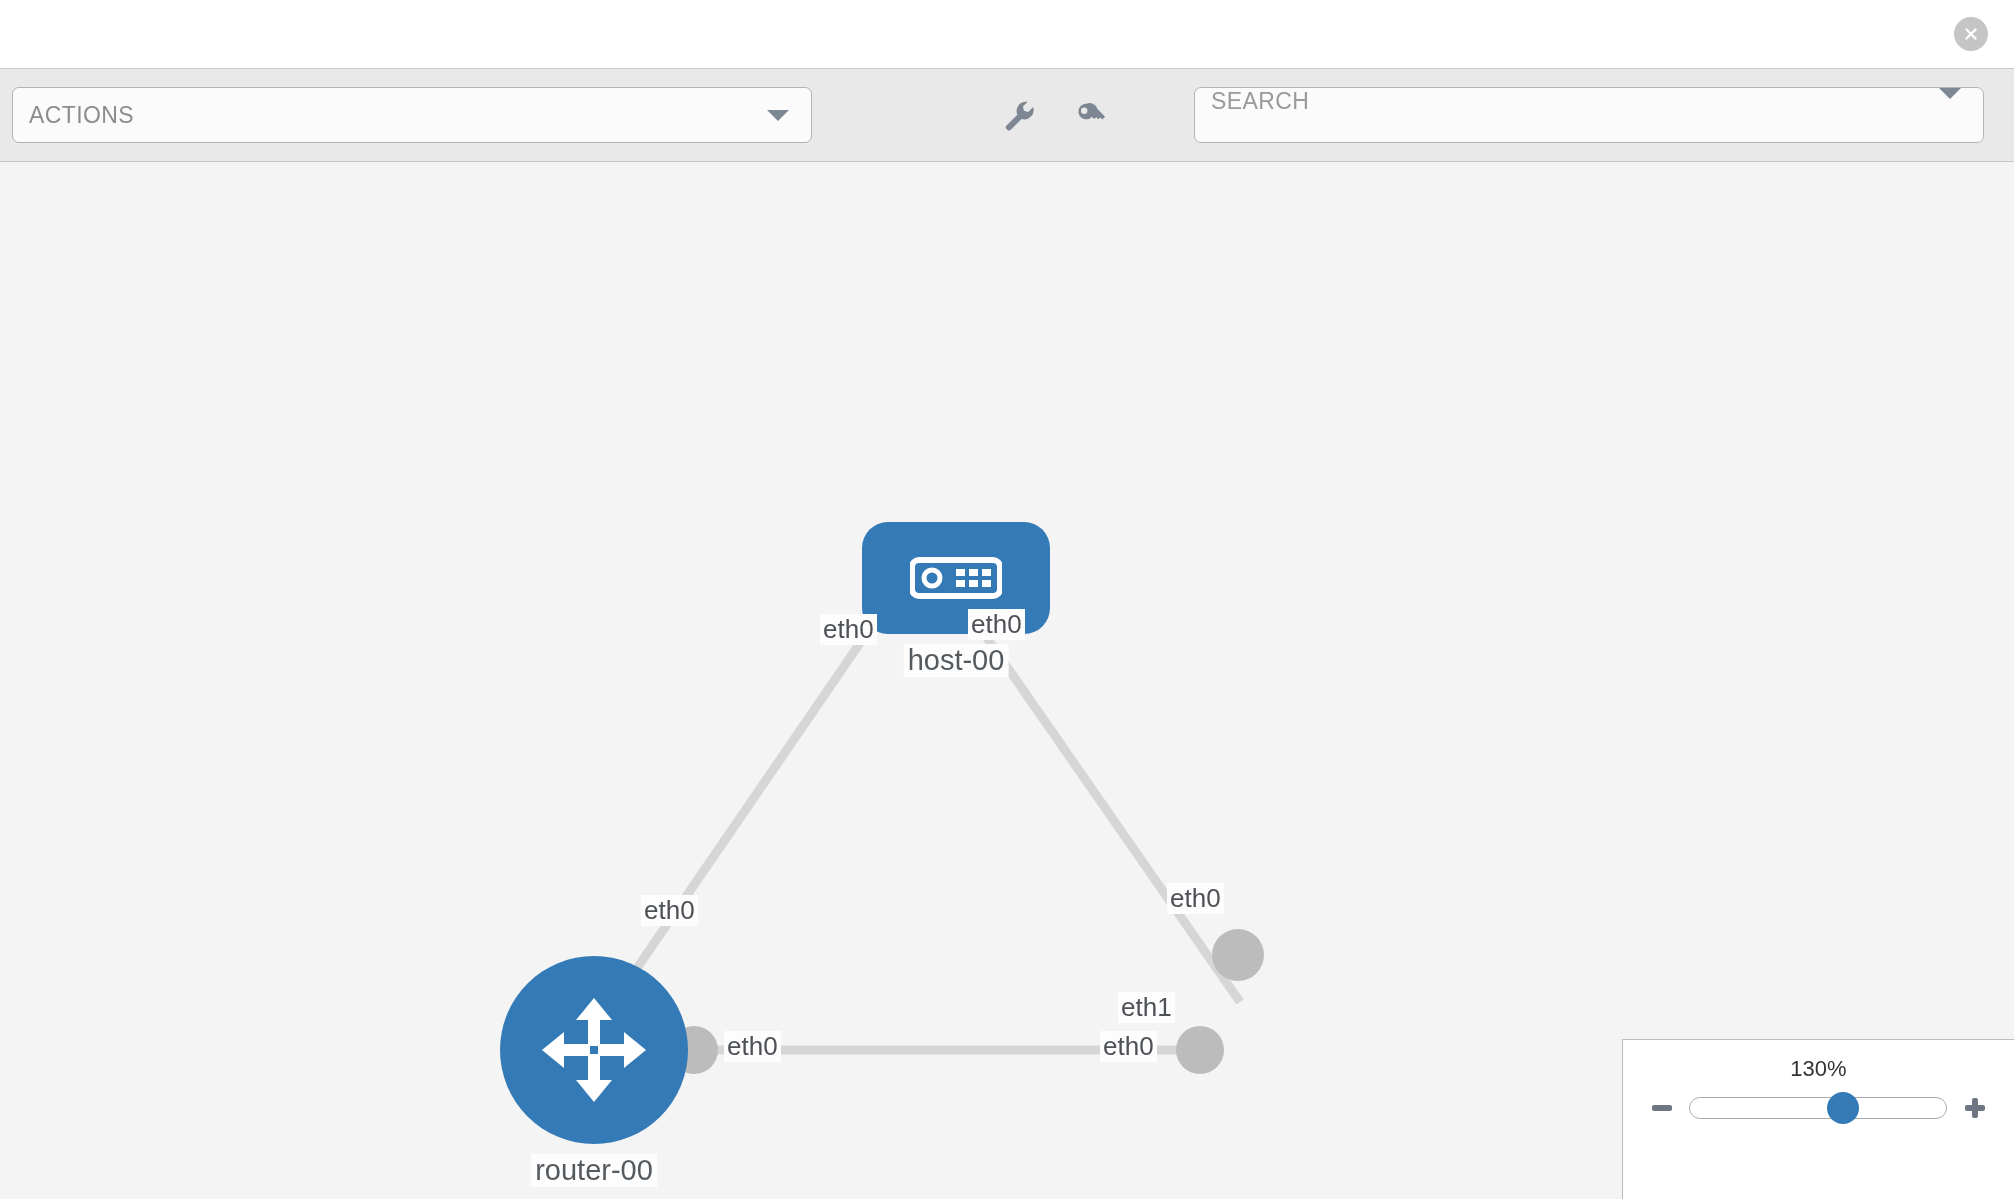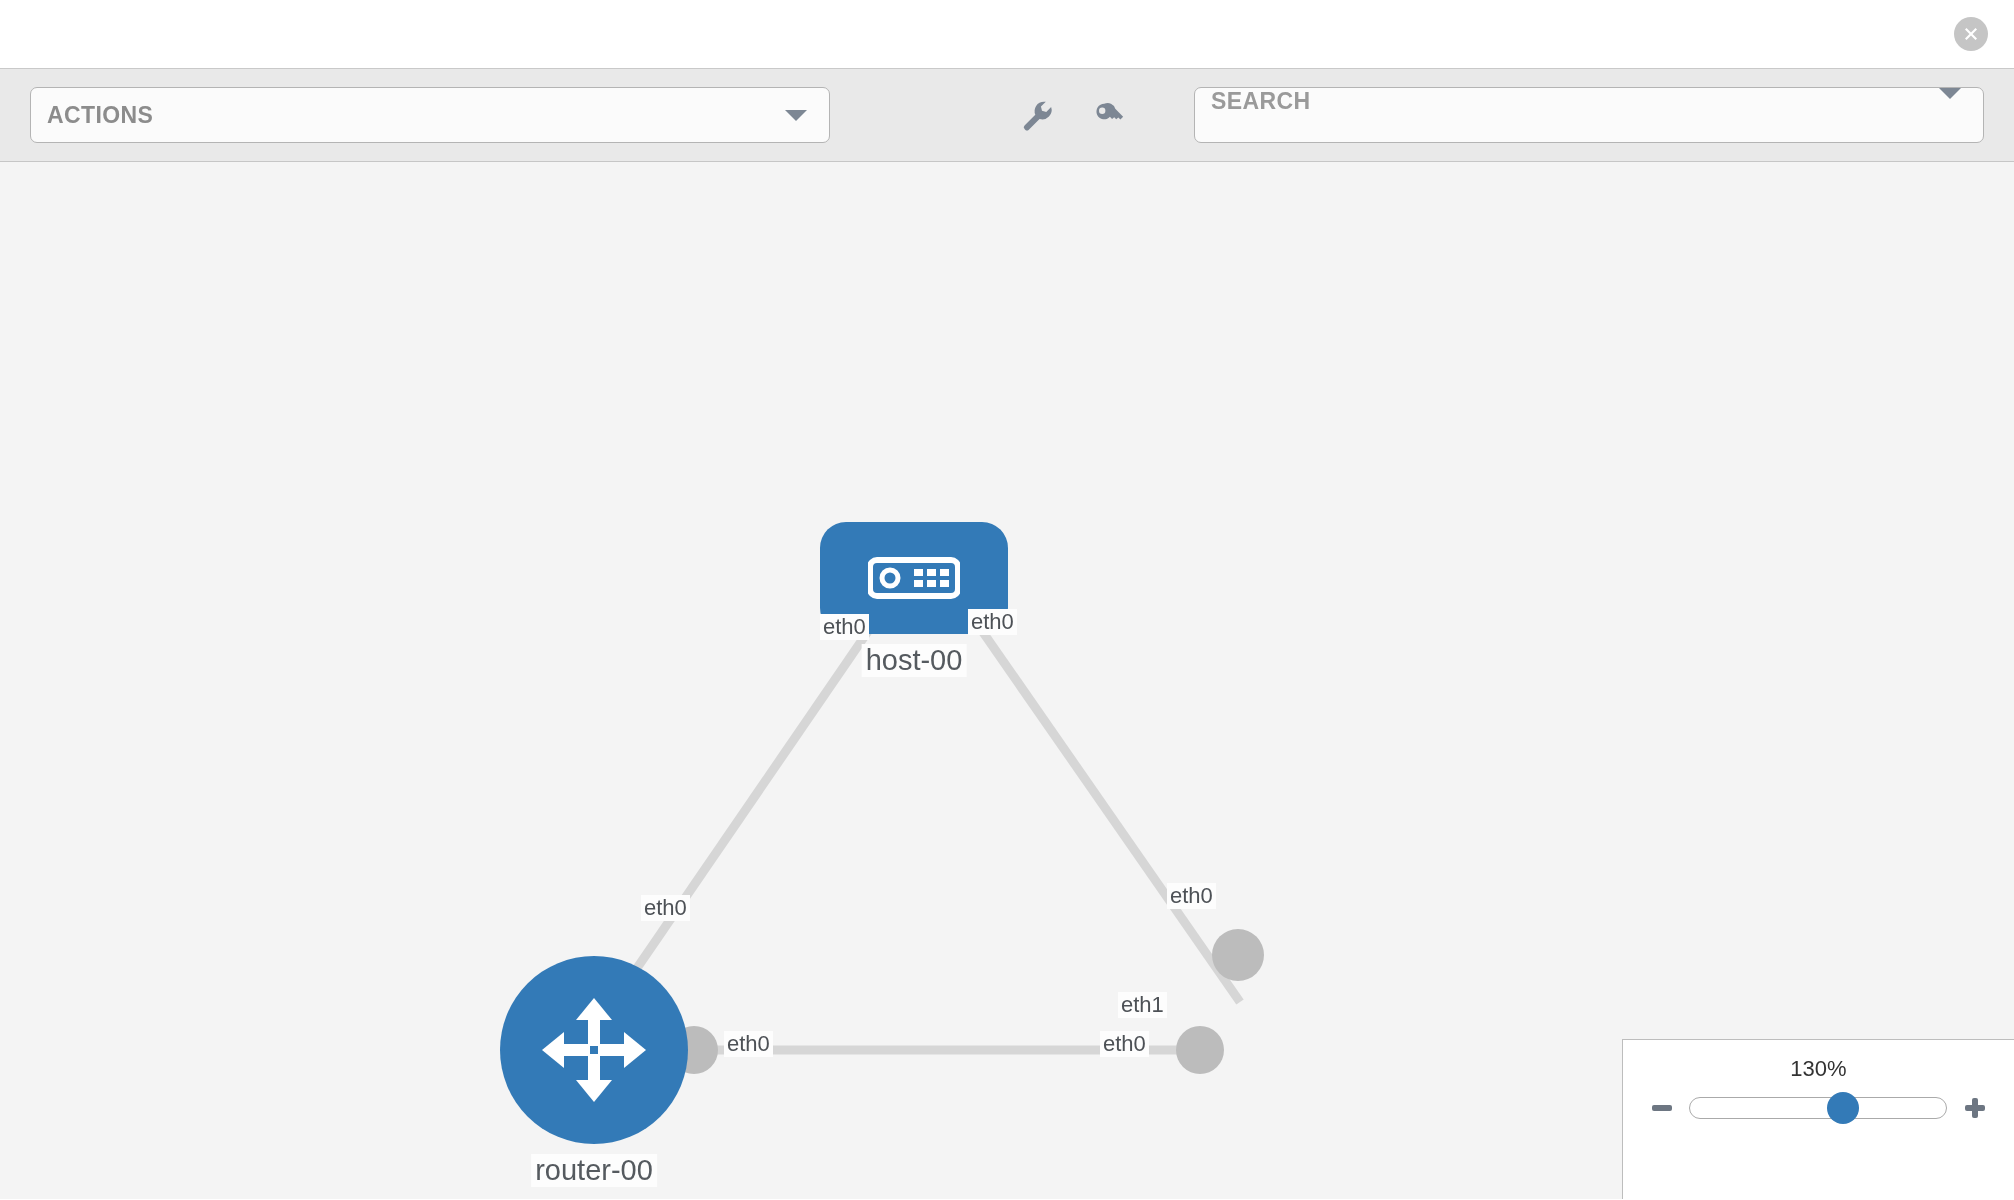--- a/index.html
+++ b/index.html
@@ -44,22 +44,21 @@
 
   
   .toolbar {
     position: relative;
     height: 94px;
     background: #e9e9e9;
     border-top: 1px solid #c9c9c9;
     border-bottom: 1px solid #c6c6c6;
     display: flex;
     align-items: center;
-    padding: 0 30px;
-    font-weight: bold;
+    padding: 0 12px;
   }
   .actions-select {
     width: 800px;
     height: 56px;
     background: #fbfbfb;
     border: 1px solid #b4b4b4;
     border-radius: 7px;
     display: flex;
     align-items: center;
     padding: 0 16px;
@@ -147,21 +146,21 @@
     transform: translateX(-50%);
     white-space: nowrap;
     font-size: 29px;
     color: #555a5f;
     background: #fdfdfd;
     padding: 0 4px;
   }
 
   .edge-label {
     position: absolute;
-    font-size: 22px;
+    font-size: 26px;
     color: #4d5156;
     background: #fdfdfd;
     padding: 0 3px;
     white-space: nowrap;
   }
 
   
   .zoom-panel {
     position: absolute;
     right: 0;
@@ -261,21 +260,21 @@
 
     <g>
       <path d="M 878 420 L 912 420 L 900 462 A 22 22 0 0 1 890 462 Z" fill="#c4c4c4"></path>
       <path d="M 942 420 L 976 420 L 964 462 A 22 22 0 0 1 954 462 Z" fill="#bfbfbf"></path>
       <circle cx="694" cy="888" r="24" fill="#bcbcbc"></circle>
       <circle cx="1200" cy="888" r="24" fill="#bcbcbc"></circle>
       <circle cx="1238" cy="793" r="26" fill="#bcbcbc"></circle>
     </g>
   </svg>
 
-  <div class="node" style="left:820px; top:316px;margin-top:44px;">
+  <div class="node" style="left:862px; top:316px;margin-top:44px;">
     <div class="node-shape node-square">
       <svg width="92" height="48" viewBox="0 0 92 48">
         <rect x="2" y="6" width="88" height="36" rx="7" ry="7" fill="none" stroke="#ffffff" stroke-width="6"></rect>
         <circle cx="22" cy="24" r="8" fill="none" stroke="#ffffff" stroke-width="5"></circle>
         <rect x="46" y="15" width="9" height="7" fill="#ffffff"></rect>
         <rect x="59" y="15" width="9" height="7" fill="#ffffff"></rect>
         <rect x="72" y="15" width="9" height="7" fill="#ffffff"></rect>
         <rect x="46" y="26" width="9" height="7" fill="#ffffff"></rect>
         <rect x="59" y="26" width="9" height="7" fill="#ffffff"></rect>
         <rect x="72" y="26" width="9" height="7" fill="#ffffff"></rect>

